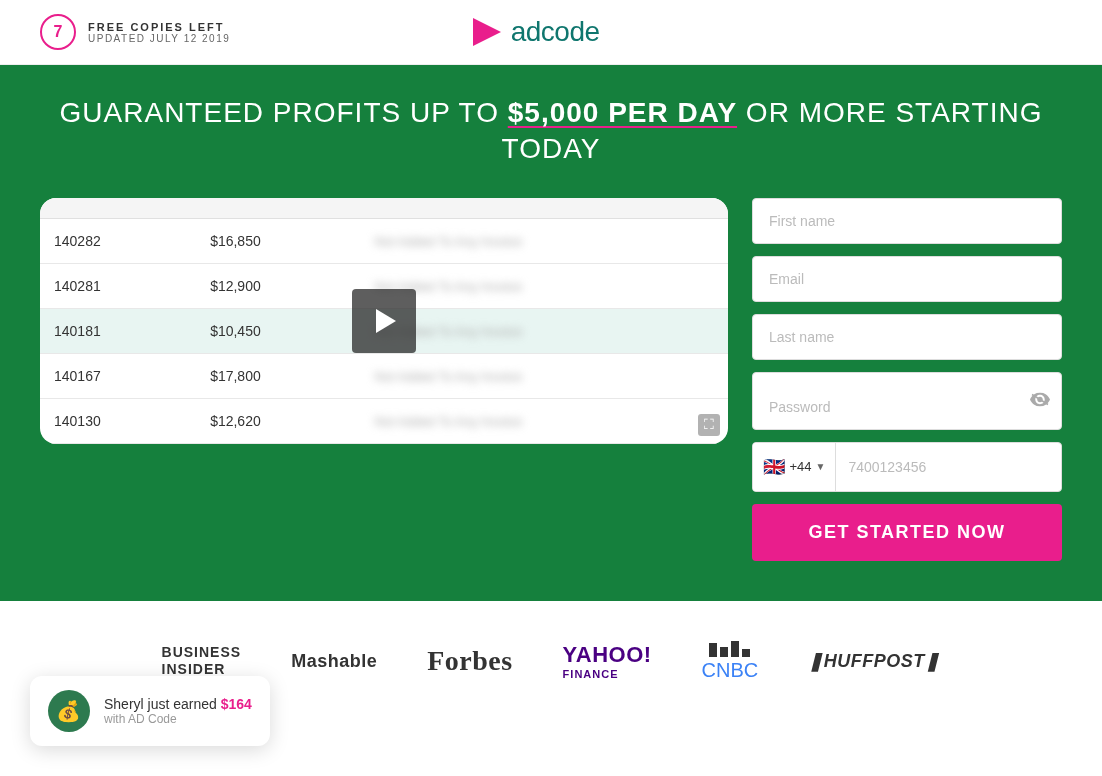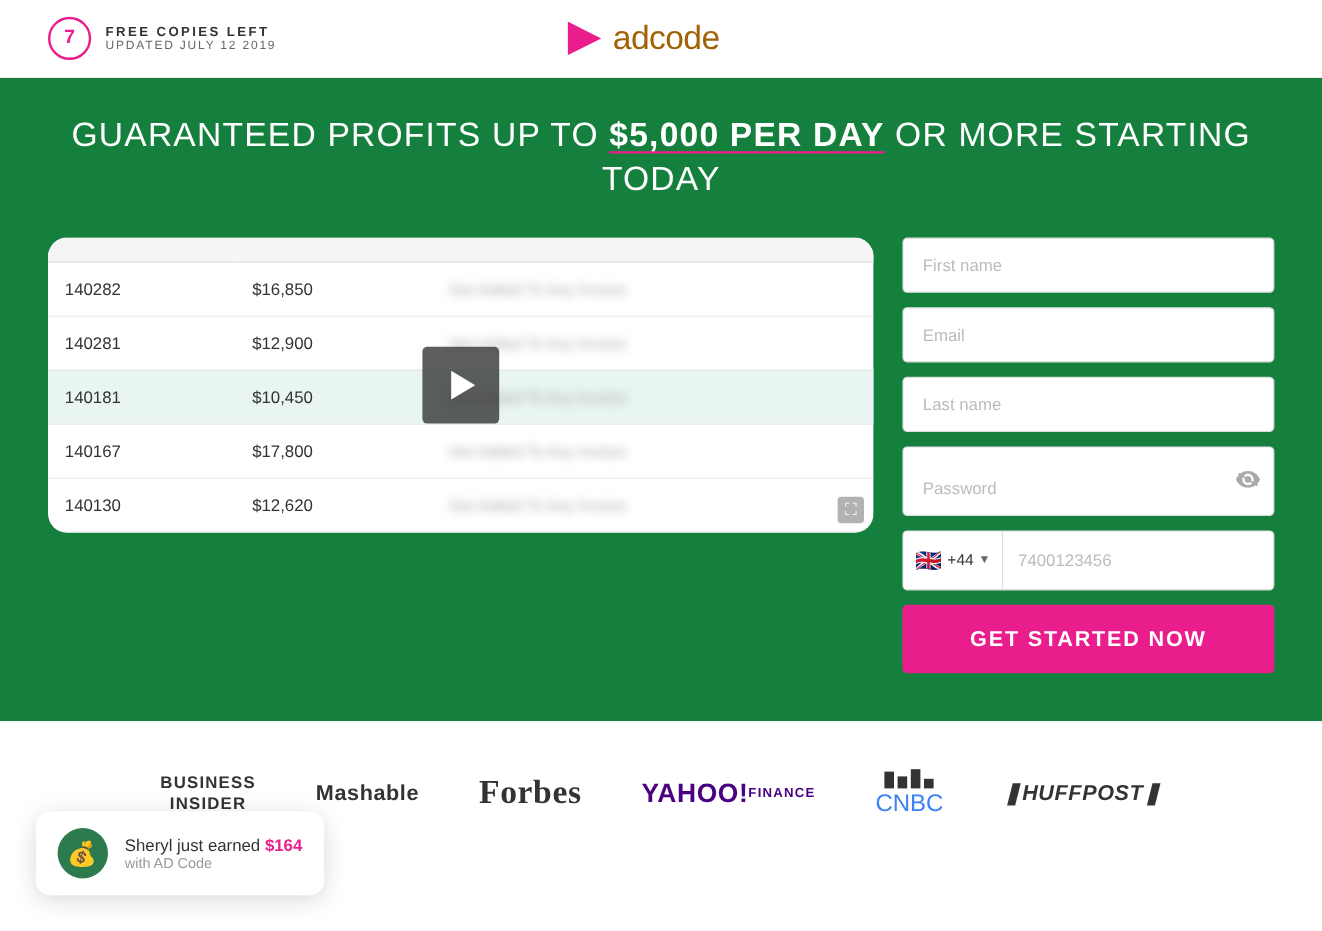--- a/index.html
+++ b/index.html
@@ -52,21 +52,21 @@
       letter-spacing: 1.5px;
       color: #666;
     }
     .logo {
       display: flex;
       align-items: center;
       gap: 6px;
     }
     .logo-text {
       font-size: 28px;
-      color: #a16207;
+      color: #0f766e;
       font-weight: 400;
       letter-spacing: -0.5px;
     }
 
     
     .hero {
       background: #15803d;
       padding: 30px 40px 40px;
     }
     .hero-headline {
@@ -282,34 +282,34 @@
       font-size: 15px;
       font-weight: 700;
       color: #333;
       letter-spacing: 0.5px;
     }
     .press-logo.business-insider {
       font-size: 14px;
       text-transform: uppercase;
       letter-spacing: 1px;
       line-height: 1.2;
-      text-align: center;
     }
     .press-logo.mashable {
       font-size: 18px;
       font-weight: 700;
     }
     .press-logo.forbes {
       font-size: 28px;
       font-family: Georgia, serif;
       font-weight: 700;
     }
     .press-logo.yahoo {
       display: flex;
-      align-items: center;
+      flex-direction: column;
+      align-items: flex-start;
     }
     .yahoo-main {
       font-size: 22px;
       font-weight: 900;
       color: #4a0082;
     }
     .yahoo-sub {
       font-size: 11px;
       letter-spacing: 1px;
       color: #4a0082;

